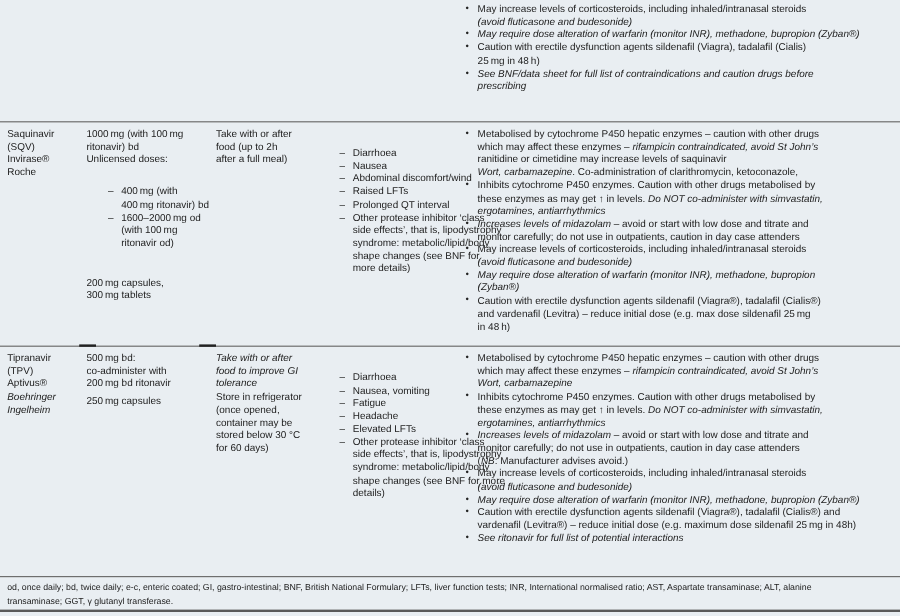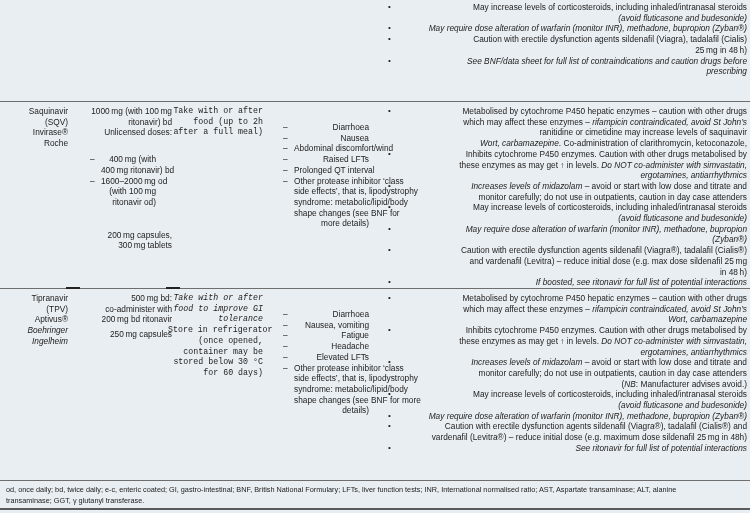--- a/index.html
+++ b/index.html
@@ -16,24 +16,24 @@
     .row { position: absolute; left: 0; width: 750px; }
     .row-top { top: 0; height: 100px; }
     .row-sqv { top: 101px; height: 186px; border-top: 1.5px solid #6e6e6e; }
     .row-tpv { top: 288px; height: 192px; border-top: 1.5px solid #6e6e6e; }
     .footer {
       position: absolute; left: 0; top: 480px; width: 750px; height: 30px;
       border-top: 1.5px solid #6e6e6e; border-bottom: 2px solid #5a5a5a;
       font-size: 7.3px; line-height: 10.5px; padding: 4px 6px 0 6px; box-sizing: border-box;
     }
     .tick { position: absolute; top: -2px; height: 2px; background: #222; width: 14px; }
-    .cell { position: absolute; top: 4px; text-align: right; }
+    .cell { position: absolute; top: 4px; }
     .c-drug { left: 6px; width: 62px; }
     .c-dose { left: 72px; width: 100px; }
-    .c-food { left: 168px; width: 95px; font-family: Liberation Mono, monospace; }
+    .c-food { left: 180px; width: 95px; }
     .c-side { left: 265px; width: 120px; }
     .c-inter { left: 385px; width: 362px; }
     .row-top .c-inter { top: 2px; }
     .line { display: block; white-space: nowrap; }
     .i { font-style: italic; }
     ul.dash { list-style: none; margin: 16px; padding: 0; }
     ul.dash li { position: relative; padding-left: 13px; }
     ul.dash li::before { content: "\2013"; position: absolute; left: 2px; top: 0; }
     ul.bul { list-style: none; margin: 0; padding: 0; }
     ul.bul li { position: relative; padding-left: 13px; margin: 0; }
@@ -147,23 +147,20 @@
         </li>
         <li class="i">
           <span class="line">May require dose alteration of warfarin (monitor INR), methadone, bupropion</span>
           <span class="line">(Zyban®)</span>
         </li>
         <li>
           <span class="line">Caution with erectile dysfunction agents sildenafil (Viagra®), tadalafil (Cialis®)</span>
           <span class="line">and vardenafil (Levitra) – reduce initial dose (e.g. max dose sildenafil 25 mg</span>
           <span class="line">in 48 h)</span>
         </li>
-        <li class="i">
-          <span class="line">If boosted, see ritonavir for full list of potential interactions</span>
-        </li>
       </ul>
     </div>
   </div>
 
   <div class="row row-tpv">
     <div class="tick" style="left:66px;"></div>
     <div class="tick" style="left:166px;"></div>
     <div class="cell c-drug">
       <span class="line">Tipranavir</span>
       <span class="line">(TPV)</span>

